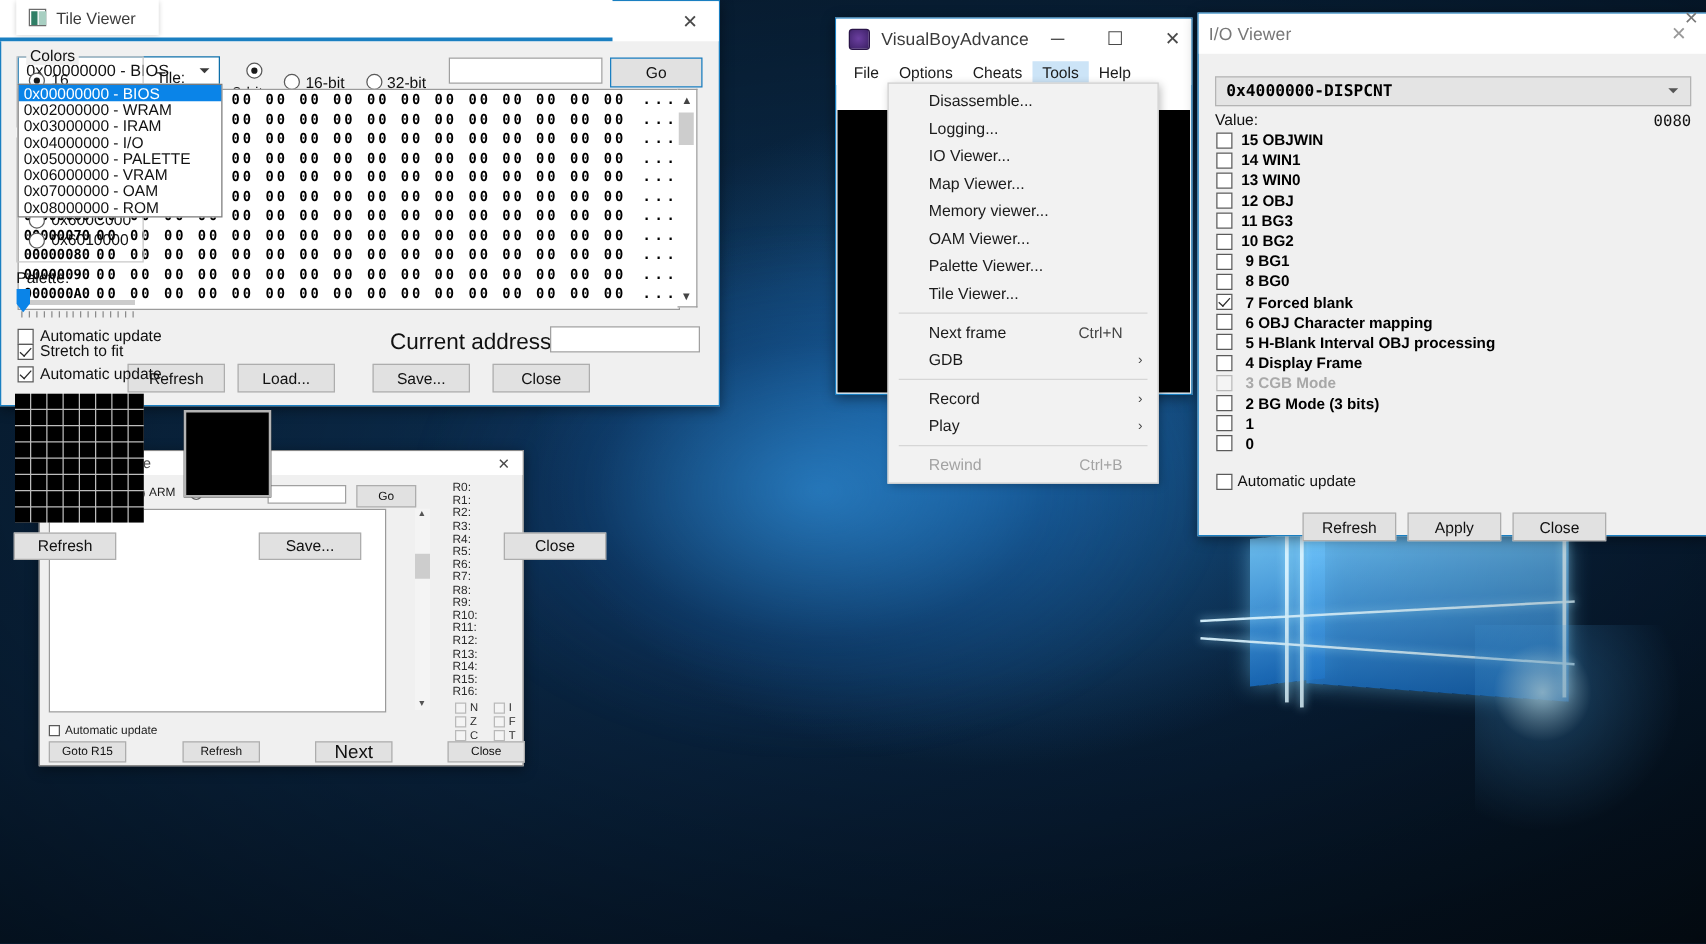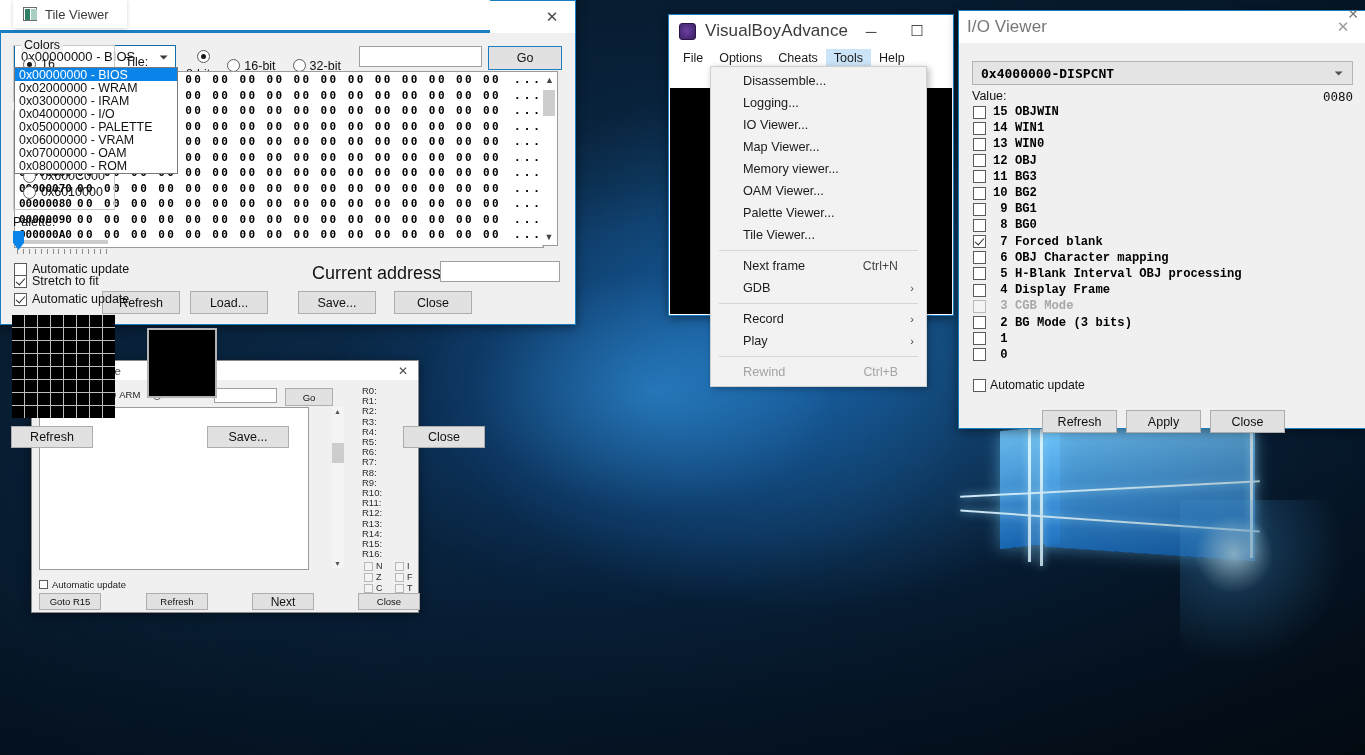--- a/index.html
+++ b/index.html
@@ -21,21 +21,21 @@
     filter:blur(4px);}
   #desktop .w-pane{position:absolute;background:linear-gradient(175deg,rgba(120,205,255,.92),rgba(25,120,215,.88));
     box-shadow:0 0 18px rgba(120,210,255,.55);}
   #desktop .w-line{position:absolute;background:rgba(215,242,255,.96);box-shadow:0 0 8px rgba(160,225,255,.9);}
   #desktop .vig{position:absolute;inset:0;background:radial-gradient(ellipse at 55% 50%,rgba(0,0,0,0) 30%,rgba(0,0,0,.55) 100%);}
 
   
   .win{position:absolute;background:#f0f0f0;border:1px solid #0d6ea8;box-shadow:0 2px 10px rgba(0,0,0,.45);}
   .titlebar{height:32px;background:#ffffff;display:flex;align-items:center;padding:0 0 0 10px;}
   .titlebar .tico{width:15px;height:15px;margin-right:9px;flex:0 0 auto;}
-  .titlebar .ttxt{font-size:17px;color:#3b3b3b;flex:1 1 auto;letter-spacing:.1px;}
+  .titlebar .ttxt{font-size:14px;color:#3b3b3b;flex:1 1 auto;letter-spacing:.1px;}
   .titlebar .tbtns{display:flex;height:100%;}
   .tbtn{width:46px;height:100%;display:flex;align-items:center;justify-content:center;color:#4a4a4a;font-size:15px;}
 
   
   .ico-sq{position:relative;background:#fff;border:1px solid #6b6b6b;box-sizing:border-box;}
   .ico-sq:before{content:"";position:absolute;left:1px;top:1px;width:5px;height:11px;background:#2f7f66;}
   .ico-sq:after{content:"";position:absolute;left:7px;top:1px;width:6px;height:11px;background:#a8cfc2;}
 
   
   .btn{background:#e1e1e1;border:1px solid #adadad;font-size:12.5px;color:#111;
@@ -92,21 +92,21 @@
   #toolsmenu .mrow .sub{position:absolute;right:12px;font-size:11px;color:#444;}
   #toolsmenu .msep{height:1px;background:#d6d6d6;margin:4px 8px;}
 
   
   #ioviewer{left:958px;top:10px;width:407px;height:417px;border-color:#1a7fc1;}
   #io-combo{position:absolute;left:13px;top:50px;width:381px;height:24px;background:#e4e4e4;border:1px solid #b4b4b4;
             box-sizing:border-box;display:flex;align-items:center;padding-left:8px;}
   #io-combo .v{font-family:"DejaVu Sans Mono",monospace;font-weight:bold;font-size:13px;color:#000;}
   #io-combo .arrow{position:absolute;right:9px;color:#555;font-size:11px;}
   .io-row{display:flex;align-items:center;height:16.2px;padding-left:14px;gap:7px;}
-  .io-row .lbl{font-family:Liberation Mono, monospace;font-size:12.2px;font-weight:bold;color:#000;white-space:pre;text-align:center;}
+  .io-row .lbl{font-family:Liberation Sans, sans-serif;font-size:12.2px;font-weight:bold;color:#000;white-space:pre;text-align:center;}
   .io-row.dis .lbl{color:#a8a8a8;}
 
   
   #disasm{left:31px;top:360px;width:386px;height:251px;border-color:#8a8a8a;background:#f0f0f0;}
   #disasm .titlebar{height:19px;padding-left:5px;}
   #disasm .titlebar .ttxt{font-size:11.5px;color:#4a4a4a;}
   #dis-list{position:absolute;left:7px;top:46px;width:268px;height:161px;background:#fff;border:1px solid #9a9a9a;}
   #dis-scroll{position:absolute;left:300px;top:46px;width:12px;height:161px;background:#f4f4f4;}
   #dis-scroll .thumb{position:absolute;left:0;top:36px;width:12px;height:20px;background:#cdcdcd;}
   .regcol{position:absolute;left:330px;top:25px;width:50px;}
@@ -536,21 +536,21 @@
     </div>
 
   <label style="position:absolute;left:7px;top:578px;"></label>
   <label style="position:absolute;left:7px;top:218px;display:flex;align-items:center;gap:4px;font-size:9.5px;color:#1b1b1b;">
     <span class="chk" style="width:9px;height:9px;"></span>
     <span>Automatic update</span>
   </label>
 
   <div class="btn" style="position:absolute;left:7px;top:232px;width:60px;height:15px;font-size:9.5px;">Goto R15</div>
   <div class="btn" style="position:absolute;left:114px;top:232px;width:60px;height:15px;font-size:9.5px;">Refresh</div>
-  <div class="btn" style="position:absolute;left:220px;top:232px;width:60px;height:15px;font-size:12px;">Next</div>
+  <div class="btn" style="position:absolute;left:220px;top:232px;width:60px;height:15px;font-size:15px;">Next</div>
   <div class="btn" style="position:absolute;left:326px;top:232px;width:60px;height:15px;font-size:9.5px;">Close</div>
 </div>
 
 <div id="tileviewer">
   <div id="tv-head"></div>
   <div id="tv-accent"></div>
   <div id="tv-tab">
     <span class="ico-sq" style="width:14px;height:14px;display:inline-block;"></span>
     <span class="ttxt">Tile Viewer</span>
   </div>

